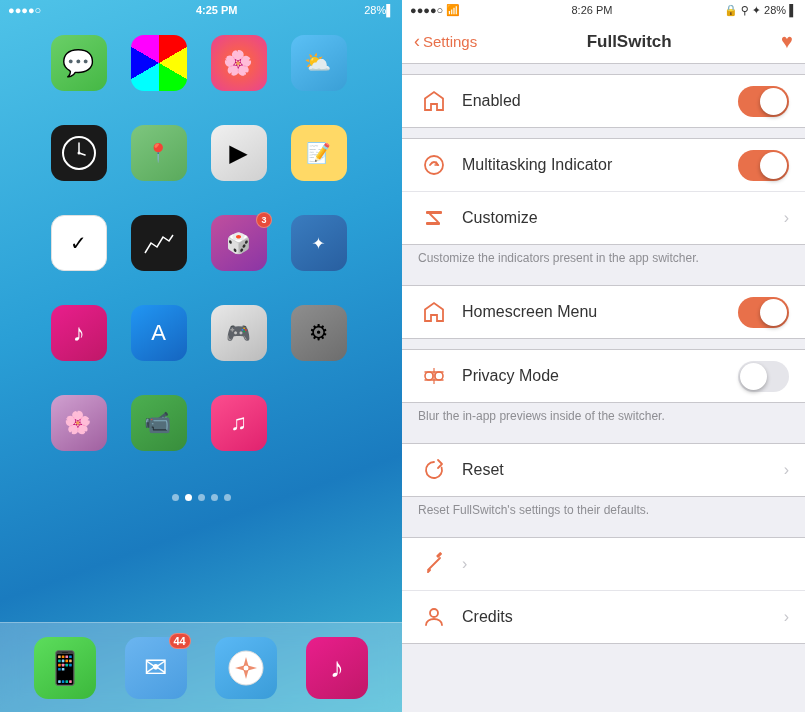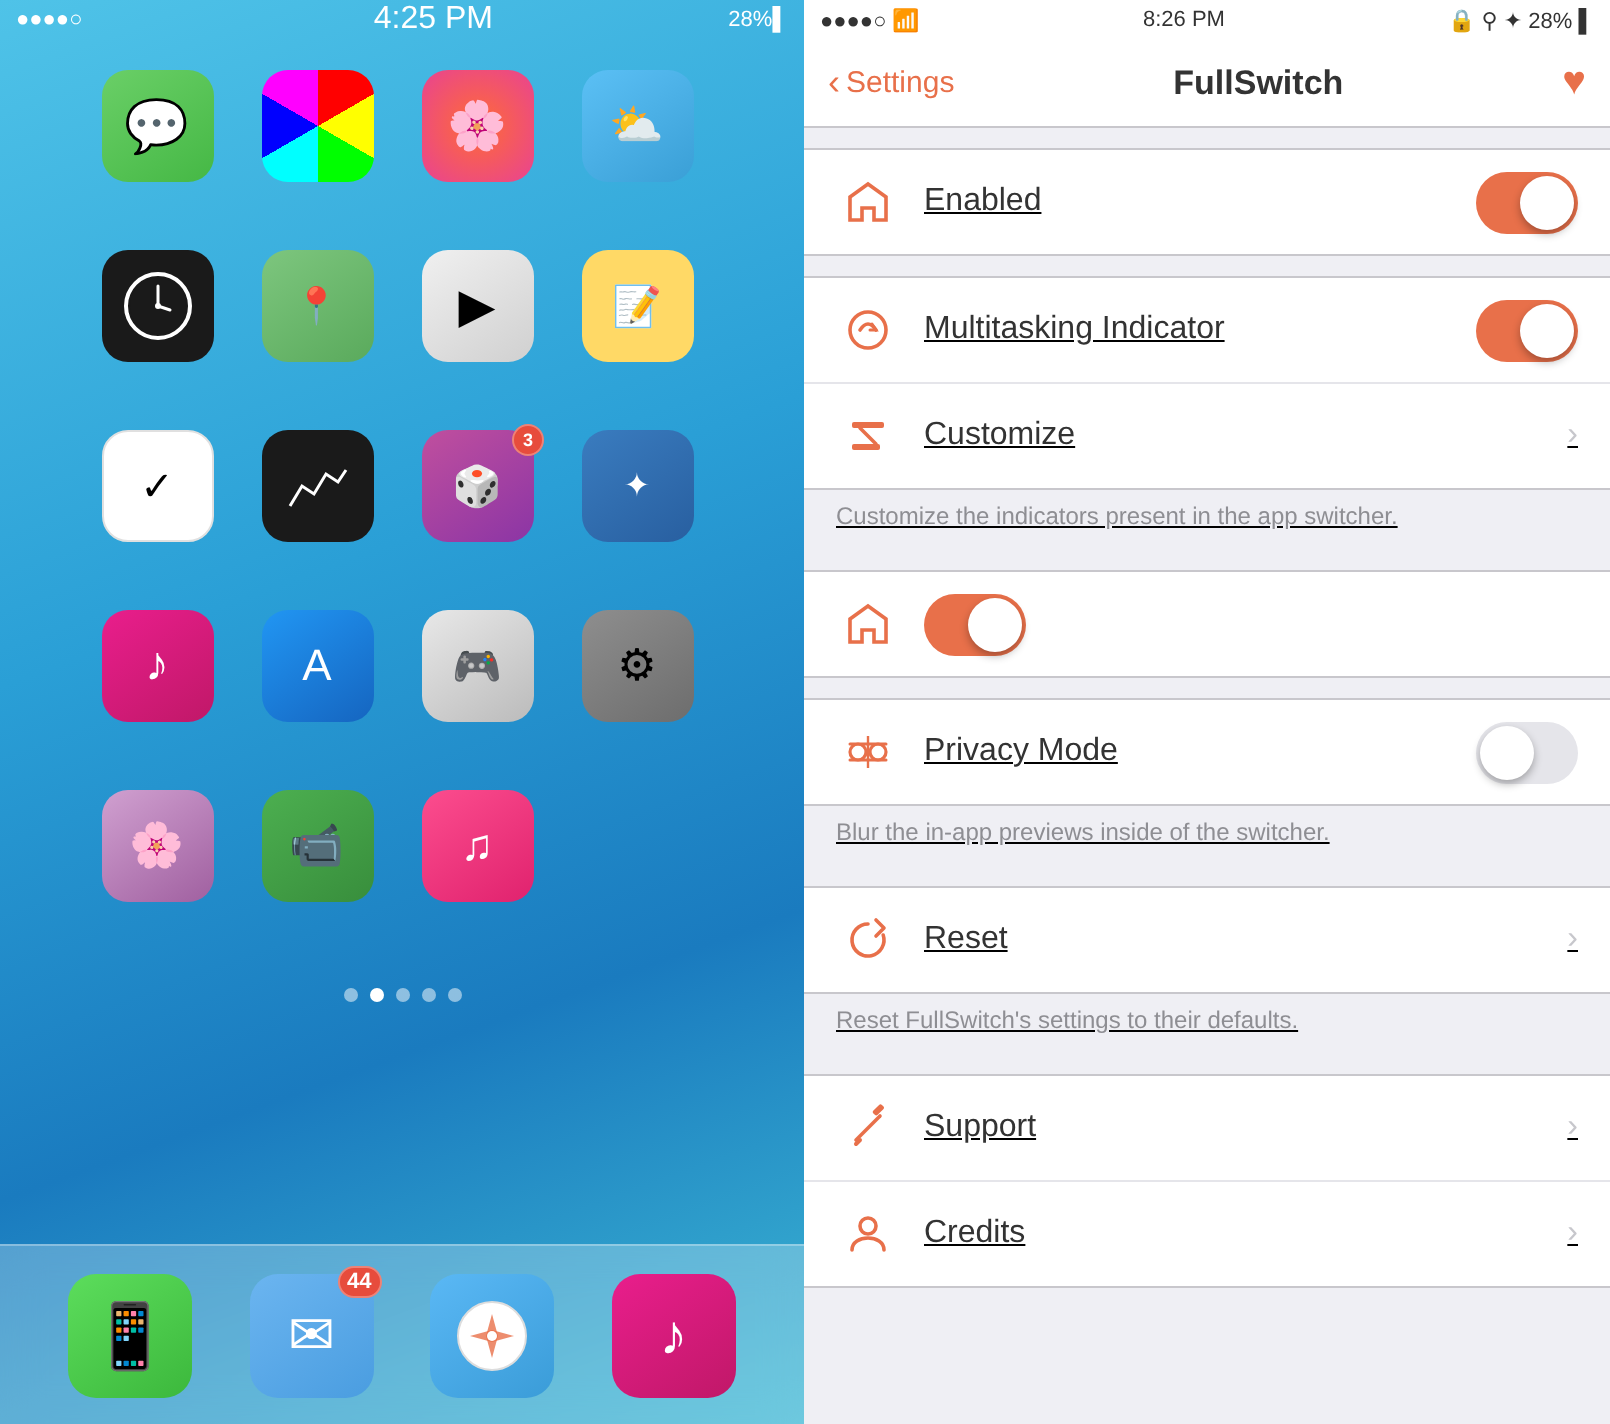--- a/index.html
+++ b/index.html
@@ -18,21 +18,21 @@
       height: 20px;
       display: flex;
       align-items: center;
       justify-content: space-between;
       padding: 0 8px;
       color: white;
       font-size: 11px;
       font-weight: 500;
     }
 
-    .status-bar-left .time { font-weight: 400; font-size: 16px; margin-left: 28px; }
+    .status-bar-left .time { font-weight: 700; font-size: 11px; margin-left: 28px; }
 
     .app-grid {
       display: grid;
       grid-template-columns: repeat(4, 80px);
       grid-template-rows: repeat(5, 90px);
       gap: 0;
       padding: 10px 20px;
       justify-content: center;
     }
 
@@ -178,21 +178,20 @@
     }
 
     .nav-heart {
       color: #e8704a;
       font-size: 20px;
     }
 
     .settings-scroll {
       flex: 1;
       overflow-y: auto;
-      text-decoration: underline;
     }
 
     .settings-group {
       background: white;
       border-top: 1px solid #c8c7cc;
       border-bottom: 1px solid #c8c7cc;
       margin-bottom: 0;
     }
 
     .settings-row {
@@ -492,20 +491,21 @@
 
     <div class="separator-section"></div>
 
     <div class="settings-group">
       <div class="settings-row">
         <div class="row-icon">
           <svg width="24" height="24" viewBox="0 0 24 24" fill="none">
             <path d="M3 9.5L12 3l9 6.5V21H15v-6H9v6H3V9.5z" stroke="#e8704a" stroke-width="1.8" fill="none"></path>
           </svg>
         </div>
+        <span class="row-label">Homescreen Menu</span>
         <div class="toggle on">
           <div class="toggle-knob"></div>
         </div>
       </div>
     </div>
 
     <div class="separator-section"></div>
 
     <div class="settings-group">
       <div class="settings-row">
@@ -546,21 +546,20 @@
 
     <div class="settings-group">
       <div class="settings-row">
         <div class="row-icon">
           <svg width="24" height="24" viewBox="0 0 24 24">
             <line x1="6" y1="18" x2="18" y2="6" stroke="#e8704a" stroke-width="1.8" stroke-linecap="round"></line>
             <line x1="6" y1="20" x2="8" y2="18" stroke="#e8704a" stroke-width="2" stroke-linecap="round"></line>
             <rect x="14" y="4" width="6" height="3" rx="1" fill="#e8704a" transform="rotate(-45 14 4)"></rect>
           </svg>
         </div>
-        <span class="row-label">Support</span>
         <span class="row-chevron">›</span>
       </div>
       <div class="settings-row">
         <div class="row-icon">
           <svg width="24" height="24" viewBox="0 0 24 24">
             <circle cx="12" cy="8" r="4" stroke="#e8704a" stroke-width="1.8" fill="none"></circle>
             <path d="M4 20 C4 16 8 14 12 14 C16 14 20 16 20 20" stroke="#e8704a" stroke-width="1.8" fill="none" stroke-linecap="round"></path>
           </svg>
         </div>
         <span class="row-label">Credits</span>

